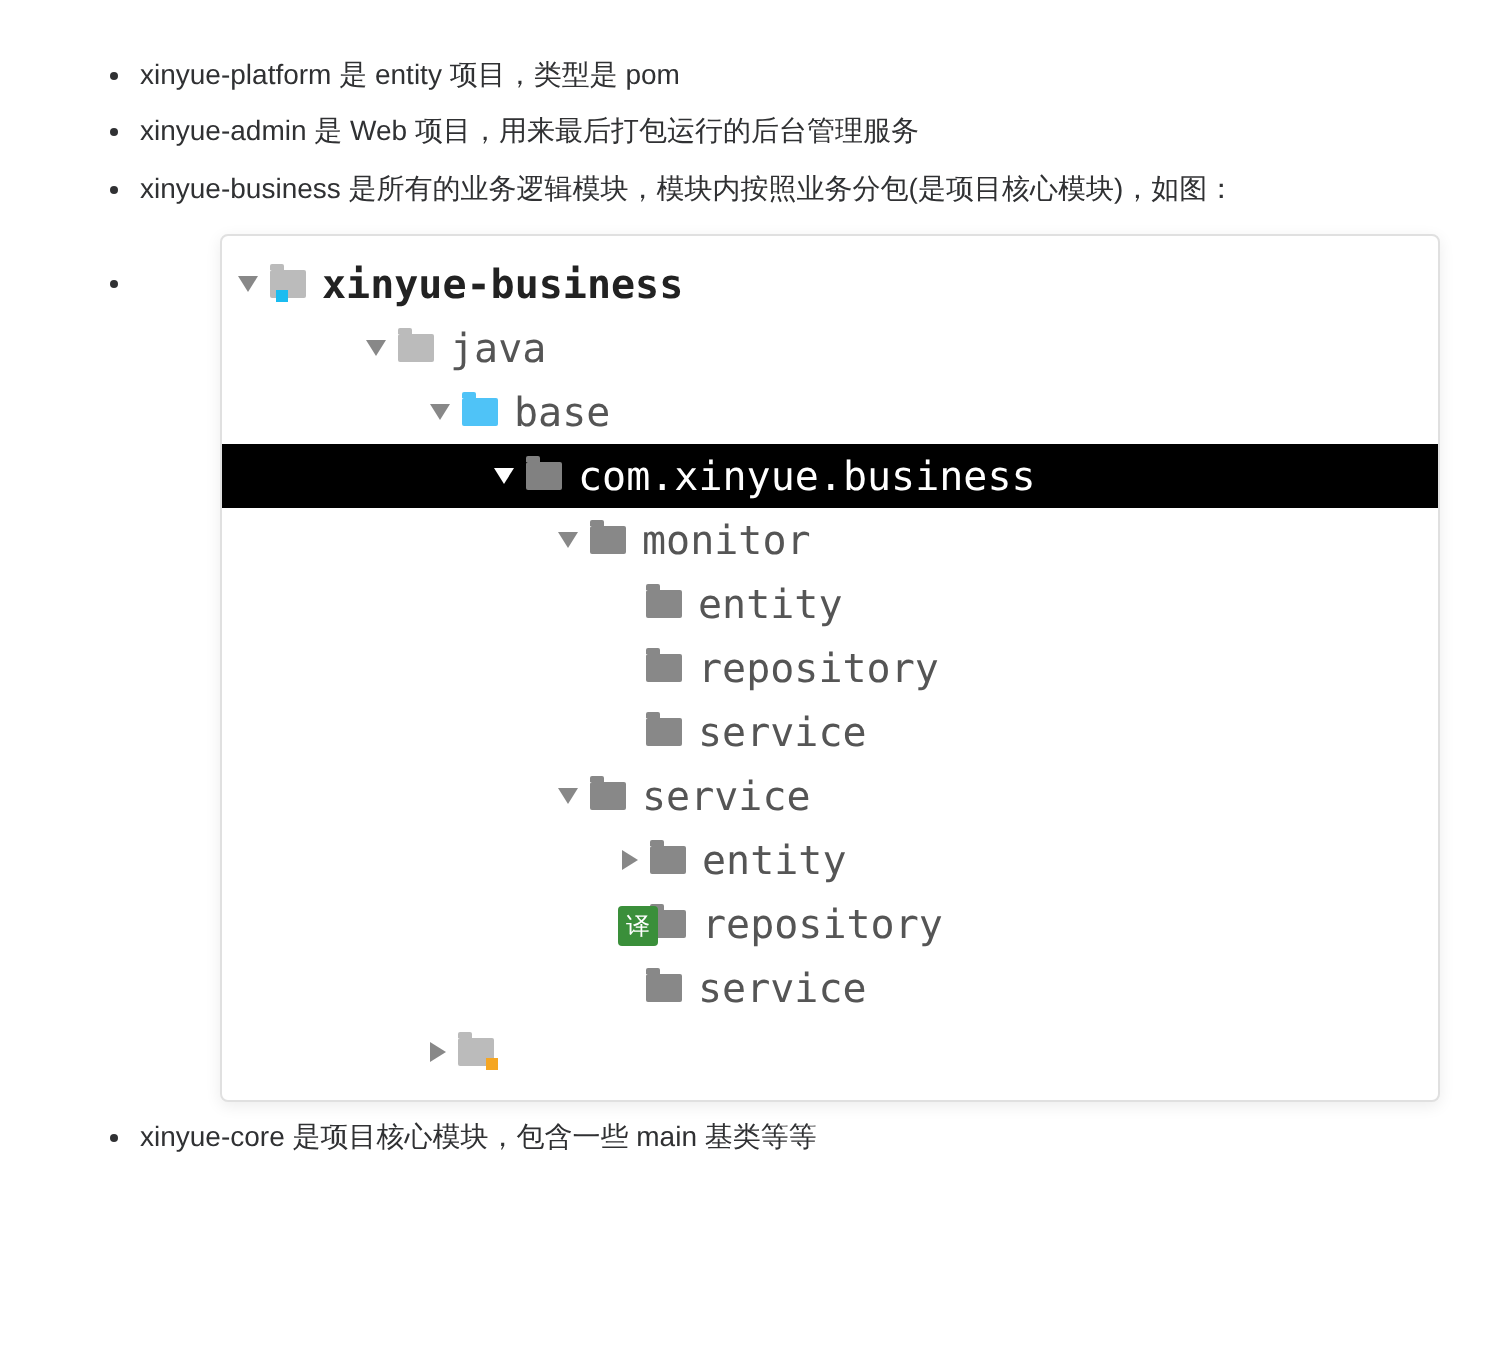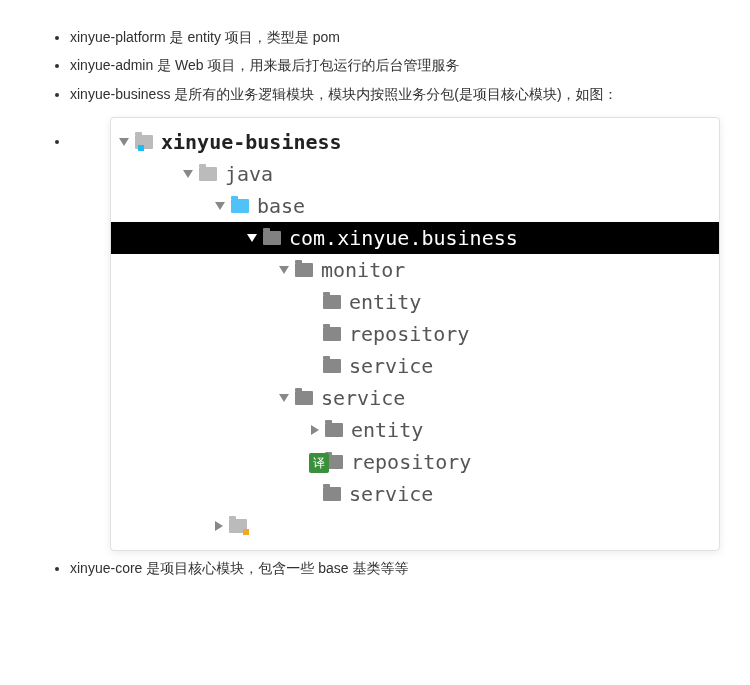--- a/index.html
+++ b/index.html
@@ -137,14 +137,14 @@
         <div class="row"><span class="indent"></span><span class="indent"></span><span class="indent"></span><span class="indent"></span><span class="indent"></span><span class="indent"></span><span class="arrow arrow-right"></span><span class="folder dark"></span><span>entity</span></div>
         <div class="row"><span class="indent"></span><span class="indent"></span><span class="indent"></span><span class="indent"></span><span class="indent"></span><span class="indent"></span><span class="arrow arrow-right"></span><span class="folder dark"></span><span>repository</span></div>
         <div class="row"><span class="indent"></span><span class="indent"></span><span class="indent"></span><span class="indent"></span><span class="indent"></span><span class="indent"></span><span class="arrow-none"></span><span class="folder dark"></span><span>service</span></div>
         <div class="row"><span class="indent"></span><span class="indent"></span><span class="indent"></span><span class="arrow arrow-right"></span><span class="folder orange-dot"></span></div>
         <div class="translate-badge">译</div>
       </div>
   </li>
 </ul>
 
 <ul class="bullets">
-  <li>xinyue-core 是项目核心模块，包含一些 base 基类等等</li>
+  <li>xinyue-core 是项目核心模块，包含一些 main 基类等等</li>
 </ul>
 
 </body></html>

